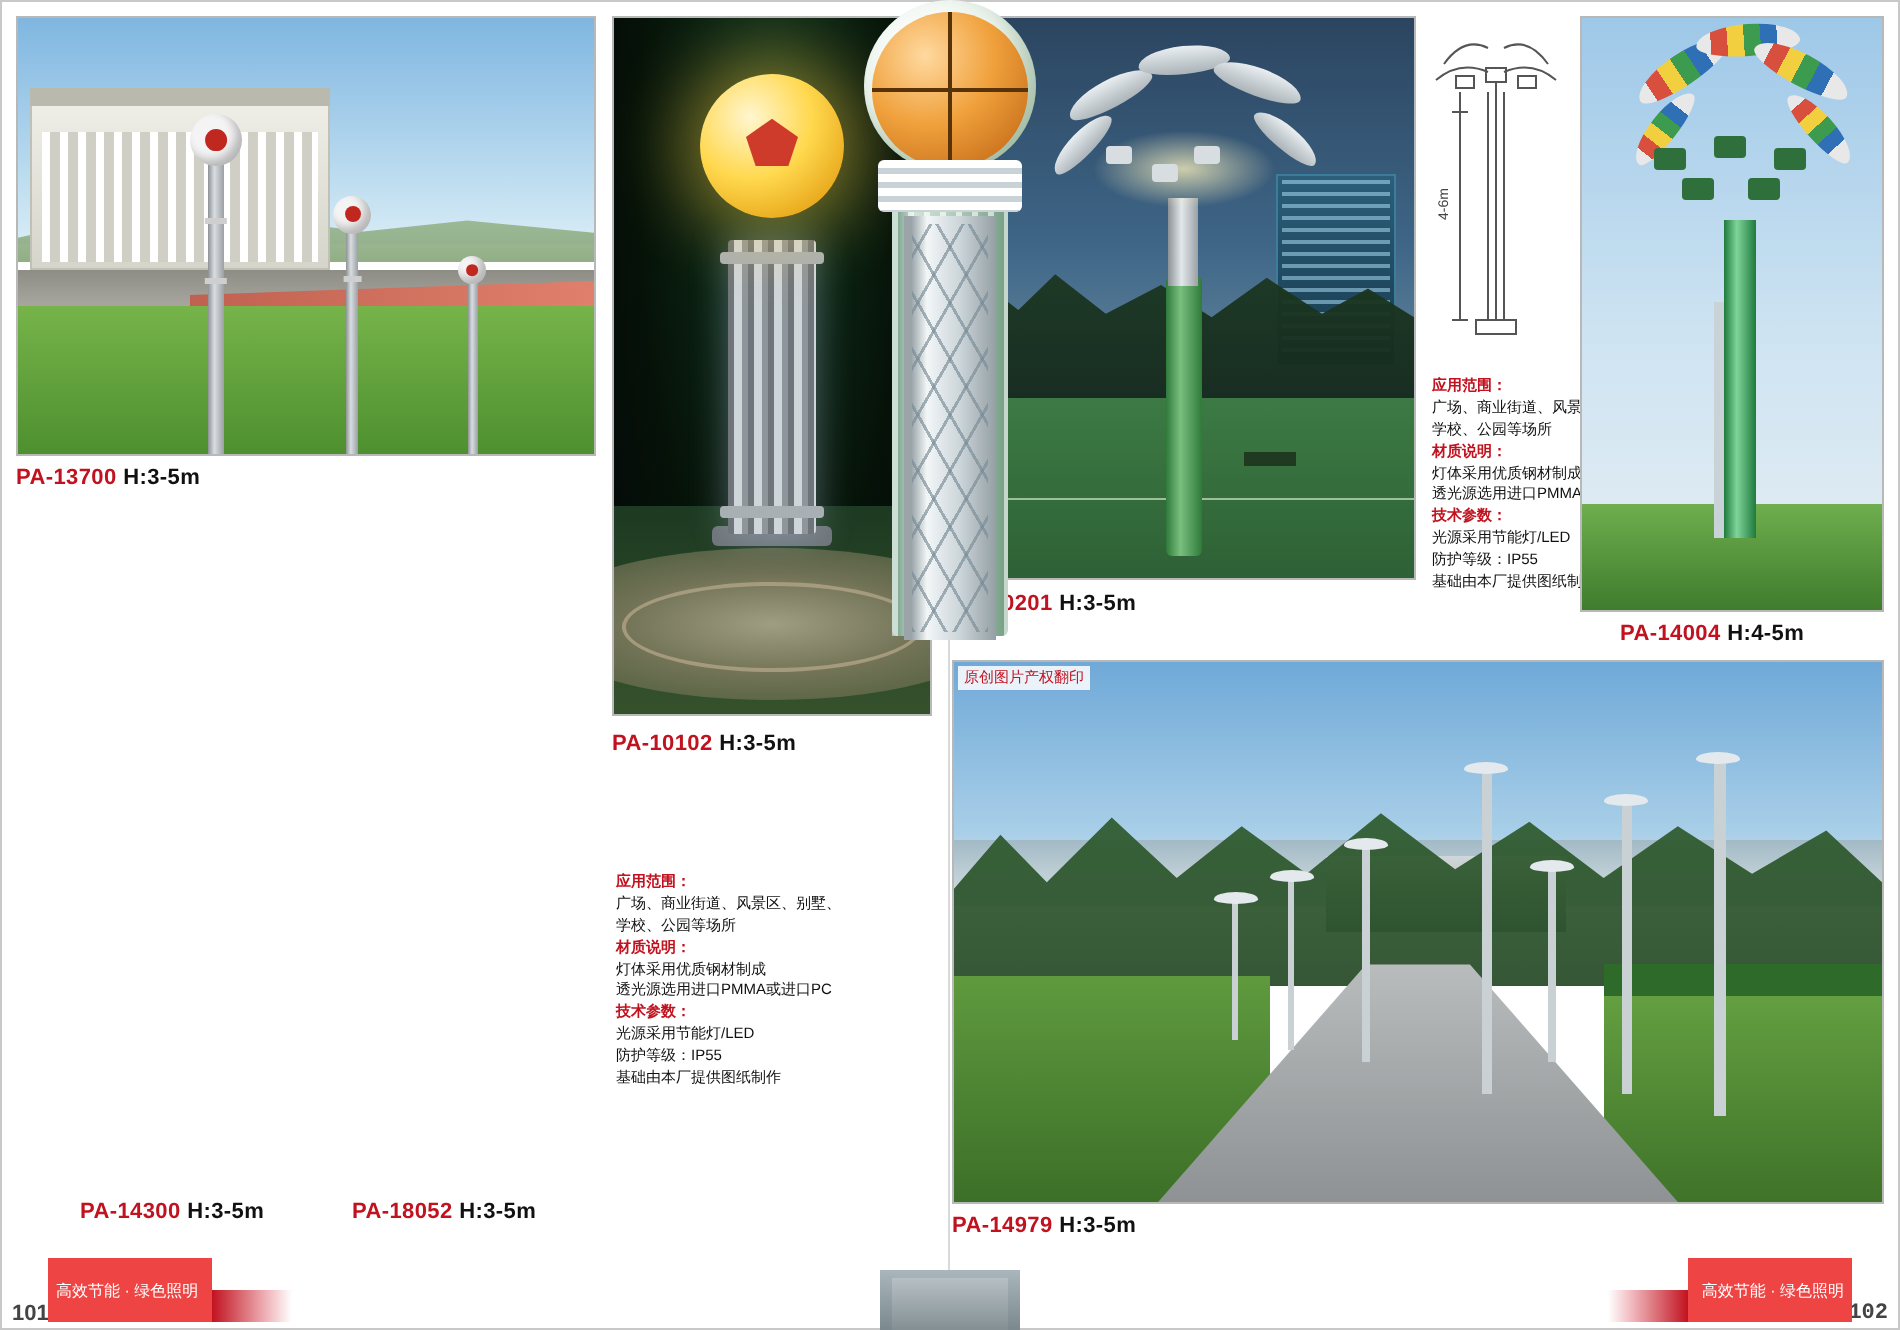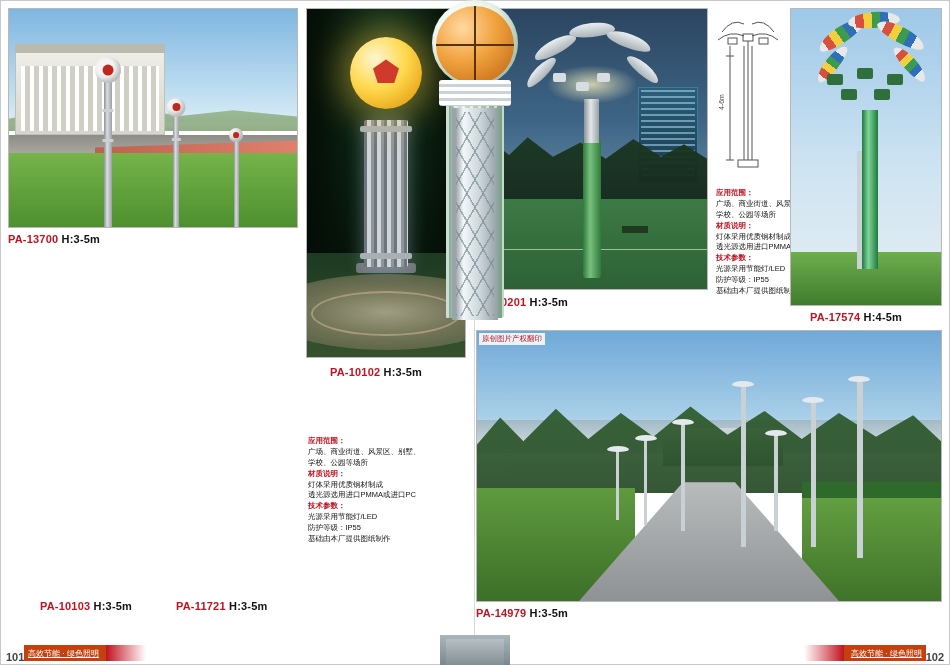--- a/index.html
+++ b/index.html
@@ -37,23 +37,23 @@
 
   
   .spec { position:absolute; font-size:7.5px; line-height:1.45; color:#111; width:130px; }
   .spec .hdr { color:#c1121f; font-weight:bold; }
   .spec p { margin:0; }
   .folio {
     position:absolute; bottom:2px;
     font-size:11px; font-weight:bold; color:#444;
   }
   .footer-band {
-    position:absolute; bottom:4px; height:16px;
-    background:#c2410c; color:#fff; font-size:8px;
-    display:flex; align-items:center; padding:0 4px; white-space:nowrap;text-decoration:underline;
+    position:absolute; bottom:4px; height:32px;
+    background:#ef4444; color:#fff; font-size:8px;
+    display:flex; align-items:center; padding:0 4px; white-space:nowrap;
   }
   .footer-fade {
     position:absolute; bottom:4px; height:16px;
     background:linear-gradient(to right,#c1121f,#f0b8bd 70%, #ffffff);
   }
 
   
   #p1 { left:8px; top:8px; width:290px; height:220px; }
   #p1 .sky { position:absolute; left:0; top:0; width:100%; height:52%;
     background:linear-gradient(to bottom,#7fb6e0,#bcdcf0 70%, #d9ecf6); }
@@ -306,21 +306,21 @@
     <div class="circle2"></div>
     <div class="base"></div>
     <div class="trunk">
       <div class="collar" style="top:6px"></div>
       <div class="collar" style="bottom:8px"></div>
     </div>
     <div class="ball">
       <div class="pent"></div>
     </div>
   </div>
-  <div class="caption" style="left:306px; top:366px;margin-left:24px;">
+  <div class="caption" style="left:306px; top:366px;">
     <span>PA-10102</span>
     <span class="h">H:3-5m</span>
   </div>
 
   <div class="photo" id="p3">
     <div class="sky"></div>
     <div class="bldg"></div>
     <div class="trees"></div>
     <div class="court"></div>
     <div class="courtline"></div>
@@ -389,58 +389,58 @@
     <div class="cleaf c3"></div>
     <div class="cleaf c4"></div>
     <div class="cleaf c5"></div>
     <div class="box bx1"></div>
     <div class="box bx2"></div>
     <div class="box bx3"></div>
     <div class="box bx4"></div>
     <div class="box bx5"></div>
   </div>
   <div class="caption" style="left:810px; top:311px;">
-    <span>PA-17574</span>
+    <span>PA-14004</span>
     <span class="h">H:4-5m</span>
   </div>
 
   <div id="p5">
     <div class="ball">
       <div class="p1"></div>
       <div class="p2"></div>
       <div class="p3"></div>
     </div>
     <div class="gold"></div>
     <div class="body">
       <div class="dia" style="top:30px"></div>
       <div class="dia" style="top:66px"></div>
       <div class="dia" style="top:102px"></div>
       <div class="dia" style="top:138px"></div>
       <div class="dia" style="top:174px"></div>
     </div>
     <div class="base"></div>
   </div>
   <div class="caption" style="left:40px; top:600px;">
-    <span>PA-10103</span>
+    <span>PA-14300</span>
     <span class="h">H:3-5m</span>
   </div>
 
   <div id="p6">
     <div class="ball">
       <div class="ln v"></div>
       <div class="ln h"></div>
     </div>
     <div class="rings"></div>
     <div class="body">
       <div class="lattice"></div>
     </div>
     <div class="base"></div>
   </div>
   <div class="caption" style="left:176px; top:600px;">
-    <span>PA-11721</span>
+    <span>PA-18052</span>
     <span class="h">H:3-5m</span>
   </div>
 
   <div class="spec" style="left:308px; top:436px; width:150px;">
     <p class="hdr">应用范围：</p>
     <p>广场、商业街道、风景区、别墅、</p>
     <p>学校、公园等场所</p>
     <p class="hdr">材质说明：</p>
     <p>灯体采用优质钢材制成</p>
     <p>透光源选用进口PMMA或进口PC</p>
@@ -485,16 +485,16 @@
   <div class="tagbox">原创图片产权翻印</div>
   <div class="caption" style="left:476px; top:607px;">
     <span>PA-14979</span>
     <span class="h">H:3-5m</span>
   </div>
 
   <div class="folio" style="left:6px;">101</div>
   <div class="footer-band" style="left:24px; width:82px;">高效节能 · 绿色照明</div>
   <div class="footer-fade" style="left:106px; width:40px;"></div>
 
-  <div class="folio" style="right:6px;">102</div>
+  <div class="folio" style="right:6px;font-family:Liberation Mono, monospace;">102</div>
   <div class="footer-band" style="right:24px; width:82px; justify-content:flex-end;">高效节能 · 绿色照明</div>
   <div class="footer-fade" style="right:106px; width:40px; background:linear-gradient(to left,#c1121f,#f0b8bd 70%,#ffffff);"></div>
 </div>
 
 </body></html>

